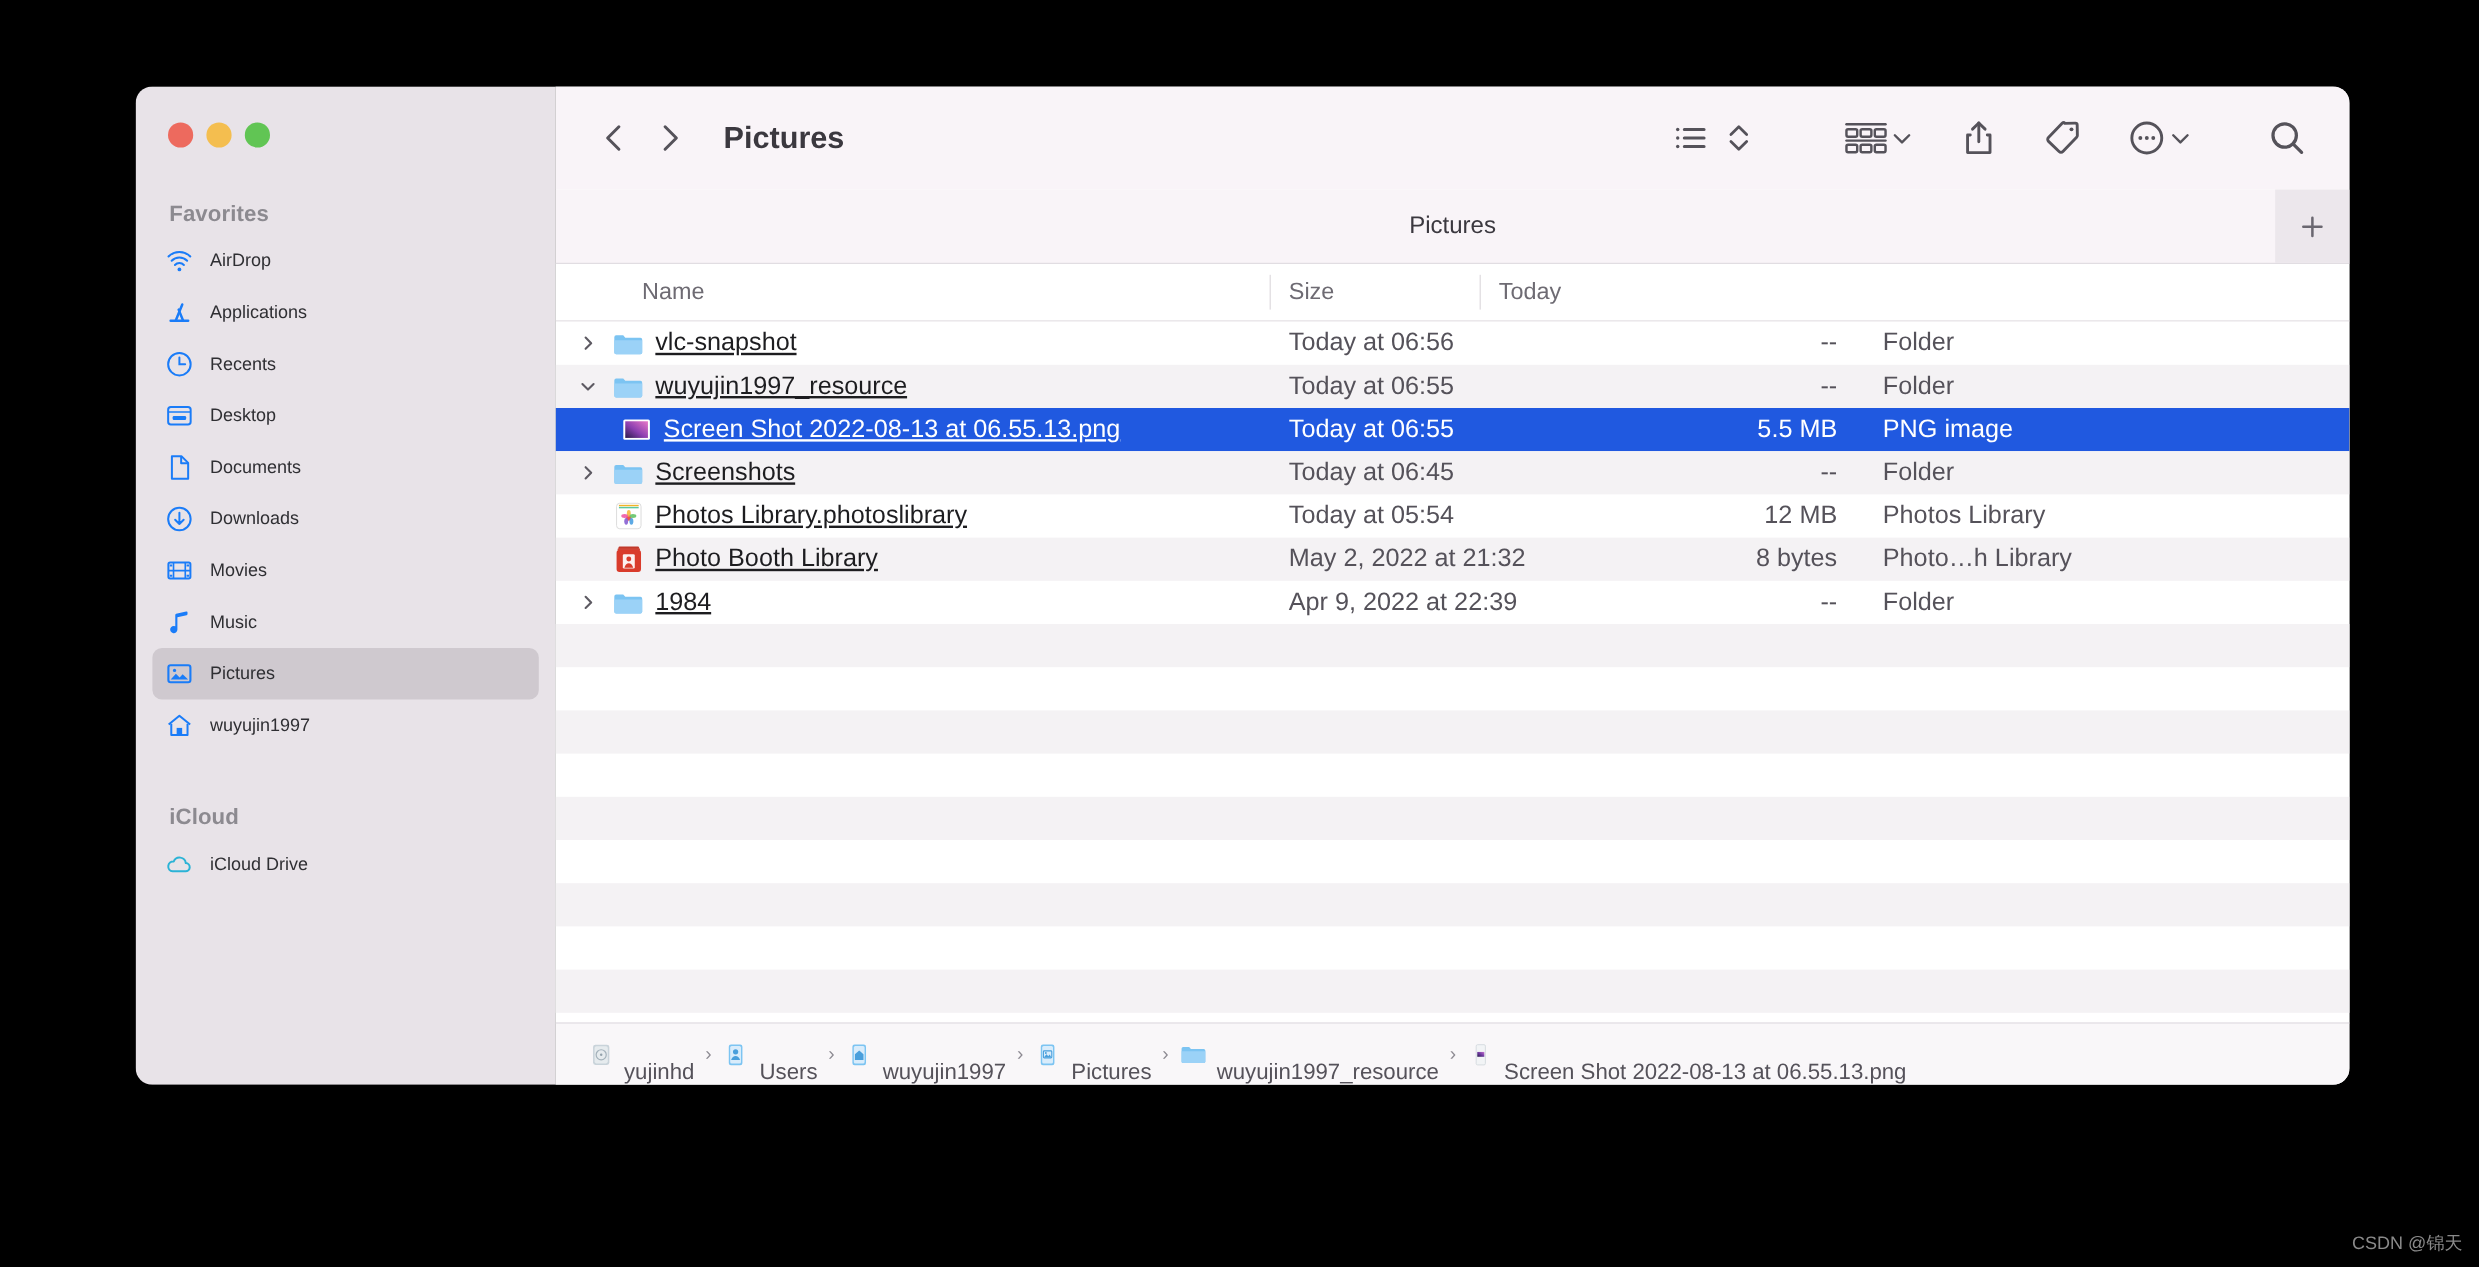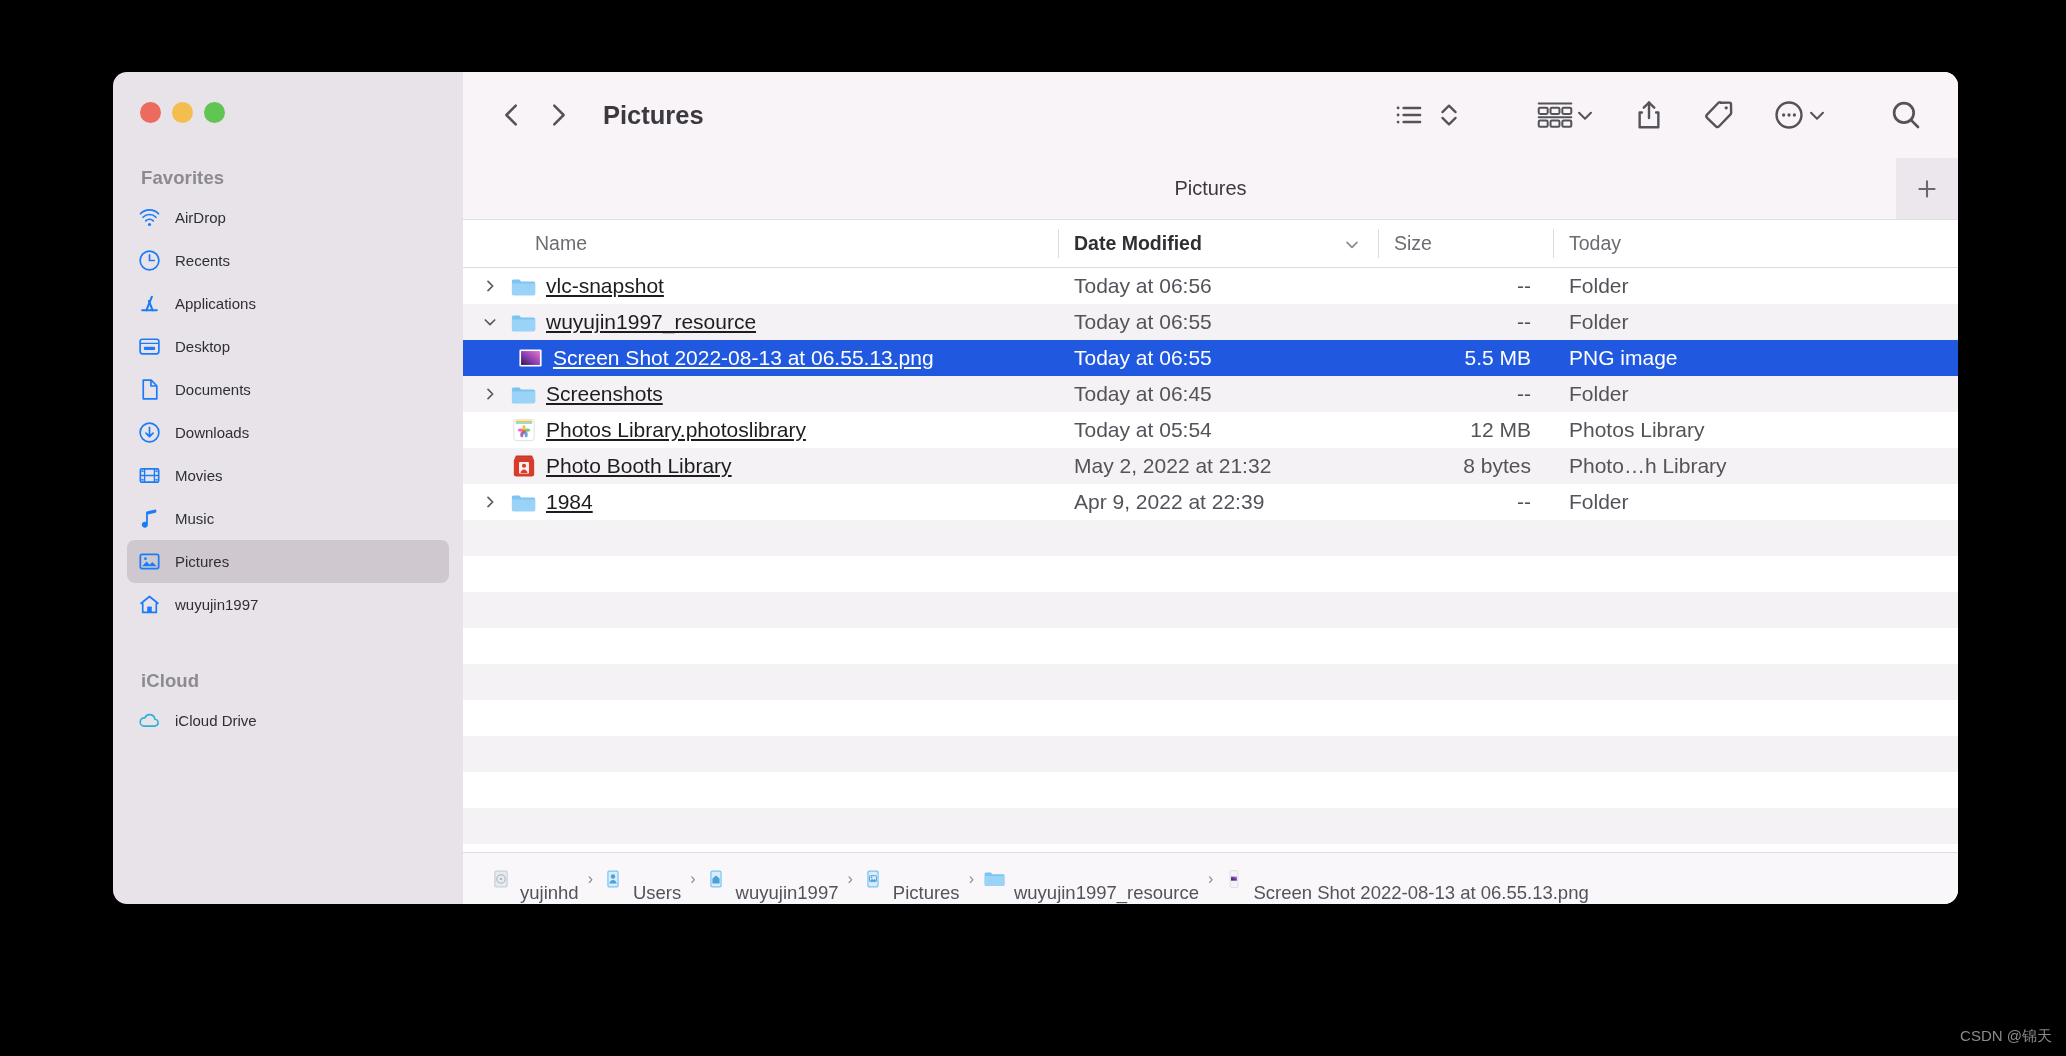--- a/index.html
+++ b/index.html
@@ -255,37 +255,37 @@
             <path d="M8.4 15.2a5 5 0 0 1 7.2 0" stroke-linecap="round"></path>
             <path d="M5.8 11.8a8.6 8.6 0 0 1 12.4 0" stroke-linecap="round"></path>
             <path d="M3.3 8.4a12.2 12.2 0 0 1 17.4 0" stroke-linecap="round"></path>
           </svg>
         </span>
         <span class="sb-label">AirDrop</span>
       </div>
 
       <div class="sb-item">
         <span class="sb-icon">
-          <svg width="25" height="25" viewBox="0 0 24 24" fill="none" stroke="#1A7CF8" stroke-width="1.6">
-            <circle cx="12" cy="12" r="9"></circle>
-            <path d="M12 6.6V12h4.6" stroke-linecap="round"></path>
-          </svg>
-        </span>
-        <span class="sb-label">Recents</span>
-      </div>
-
-      <div class="sb-item">
-        <span class="sb-icon">
           <svg width="25" height="25" viewBox="0 0 24 24" fill="none" stroke="#1A7CF8" stroke-width="2" stroke-linecap="round">
             <path d="M5 18.5h14"></path>
             <path d="M9 18.5L14.3 5.5"></path>
             <path d="M15 18.5L11.4 9.6"></path>
           </svg>
         </span>
         <span class="sb-label">Applications</span>
+      </div>
+
+      <div class="sb-item">
+        <span class="sb-icon">
+          <svg width="25" height="25" viewBox="0 0 24 24" fill="none" stroke="#1A7CF8" stroke-width="1.6">
+            <circle cx="12" cy="12" r="9"></circle>
+            <path d="M12 6.6V12h4.6" stroke-linecap="round"></path>
+          </svg>
+        </span>
+        <span class="sb-label">Recents</span>
       </div>
 
       <div class="sb-item">
         <span class="sb-icon">
           <svg width="25" height="25" viewBox="0 0 24 24" fill="none" stroke="#1A7CF8" stroke-width="1.6">
             <rect x="3" y="5" width="18" height="14" rx="2.2"></rect>
             <rect x="6.6" y="12.2" width="10.8" height="3.2" rx="1" fill="#1A7CF8" stroke="none"></rect>
             <path d="M3 9h18" stroke-width="1.2"></path>
           </svg>
         </span>
@@ -475,28 +475,20 @@
       <div id="new-tab-btn">
         <svg width="28" height="28" viewBox="0 0 24 24" fill="none" stroke="currentColor" stroke-width="1.8" stroke-linecap="round">
           <path d="M12 5.5v13M5.5 12h13"></path>
         </svg>
       </div>
     </div>
 
     <div id="col-header">
       <div class="col col-name">
         <span>Name</span>
-      </div>
-      <div class="col col-date">
-        <span>Date Modified</span>
-        <span style="display:flex;align-items:center;color:#8b888f">
-          <svg width="20" height="20" viewBox="0 0 24 24" fill="none" stroke="currentColor" stroke-width="2" stroke-linecap="round" stroke-linejoin="round">
-            <path d="M6 10l6 6 6-6"></path>
-          </svg>
-        </span>
       </div>
       <div class="col col-size">
         <span>Size</span>
       </div>
       <div class="col col-kind">
         <span>Today</span>
       </div>
     </div>
 
     <div id="rows">

